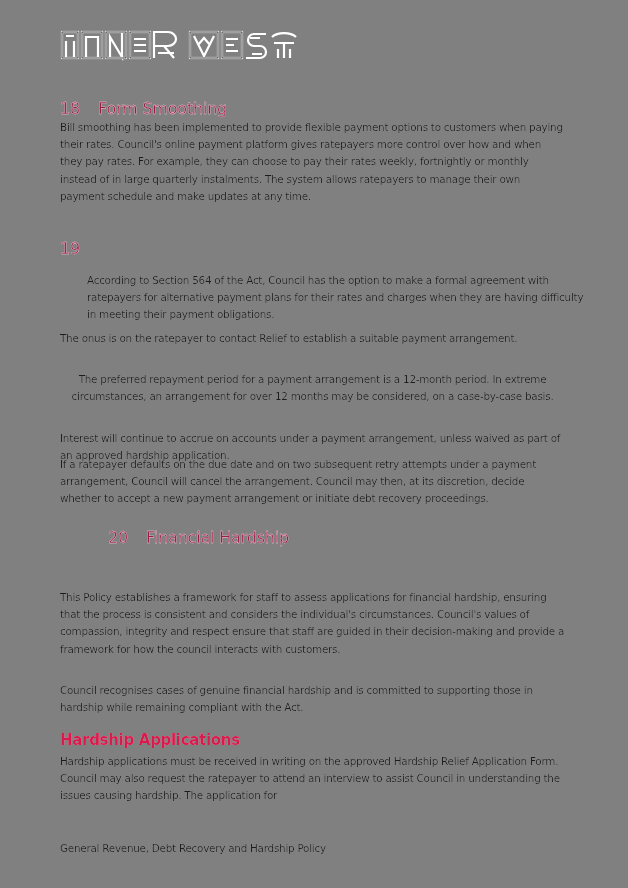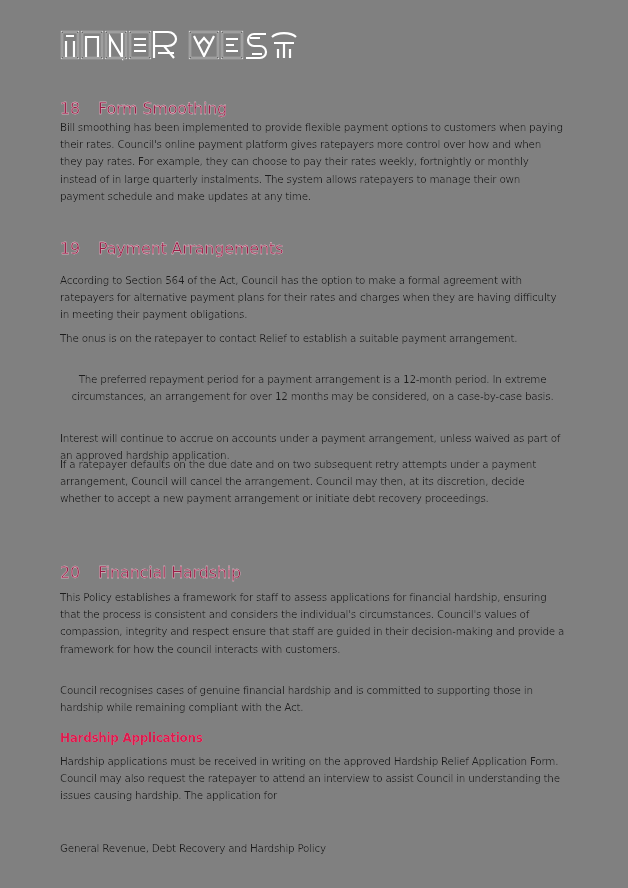--- a/index.html
+++ b/index.html
@@ -50,21 +50,21 @@
       width: 505px;
       font-size: 10.4px;
       line-height: 17.2px;
       color: #1c1c1c;
       letter-spacing: -0.25px;
       text-shadow: 0 0 0.5px #d8d8d8;
     }
     .subheading {
       position: absolute;
       left: 60px;
-      font-size: 12px;
+      font-size: 15px;
       font-weight: bold;
       color: #d81b4c;
       letter-spacing: -0.3px;
       text-shadow: 0 0 0.6px #f7c9d5;
     }
     .footer {
       position: absolute;
       left: 60px;
       top: 842px;
       font-size: 10.4px;
@@ -116,29 +116,28 @@
 </div>
 
 <div class="section-heading" style="top:99px;">
   <span class="num">18</span>
   <span>Form Smoothing</span>
 </div>
 <div class="para" style="top:119px;">Bill smoothing has been implemented to provide flexible payment options to customers when paying their rates. Council's online payment platform gives ratepayers more control over how and when they pay rates. For example, they can choose to pay their rates weekly, fortnightly or monthly instead of in large quarterly instalments. The system allows ratepayers to manage their own payment schedule and make updates at any time.</div>
 
 <div class="section-heading" style="top:239px;">
   <span class="num">19</span>
-  <span>Payment Arrangements</span>
 </div>
-<div class="para" style="top:272px;">According to Section 564 of the Act, Council has the option to make a formal agreement with ratepayers for alternative payment plans for their rates and charges when they are having difficulty in meeting their payment obligations.</div>
+<div class="para" style="top:272px;margin-left:27px;">According to Section 564 of the Act, Council has the option to make a formal agreement with ratepayers for alternative payment plans for their rates and charges when they are having difficulty in meeting their payment obligations.</div>
 <div class="para" style="top:330px;">The onus is on the ratepayer to contact Relief to establish a suitable payment arrangement.</div>
 <div class="para" style="top:371px;text-align:center;">The preferred repayment period for a payment arrangement is a 12-month period. In extreme circumstances, an arrangement for over 12 months may be considered, on a case-by-case basis.</div>
 <div class="para" style="top:430px;">Interest will continue to accrue on accounts under a payment arrangement, unless waived as part of an approved hardship application.</div>
 <div class="para" style="top:456px;">If a ratepayer defaults on the due date and on two subsequent retry attempts under a payment arrangement, Council will cancel the arrangement. Council may then, at its discretion, decide whether to accept a new payment arrangement or initiate debt recovery proceedings.</div>
 
-<div class="section-heading" style="top:563px;">
+<div class="section-heading" style="top:528px;margin-left:48px;">
   <span class="num">20</span>
   <span>Financial Hardship</span>
 </div>
 <div class="para" style="top:589px;">This Policy establishes a framework for staff to assess applications for financial hardship, ensuring that the process is consistent and considers the individual's circumstances. Council's values of compassion, integrity and respect ensure that staff are guided in their decision-making and provide a framework for how the council interacts with customers.</div>
 <div class="para" style="top:682px;">Council recognises cases of genuine financial hardship and is committed to supporting those in hardship while remaining compliant with the Act.</div>
 
 <div class="subheading" style="top:731px;">Hardship Applications</div>
 <div class="para" style="top:753px;">Hardship applications must be received in writing on the approved Hardship Relief Application Form. Council may also request the ratepayer to attend an interview to assist Council in understanding the issues causing hardship. The application for</div>
 
 <div class="footer">General Revenue, Debt Recovery and Hardship Policy</div>

